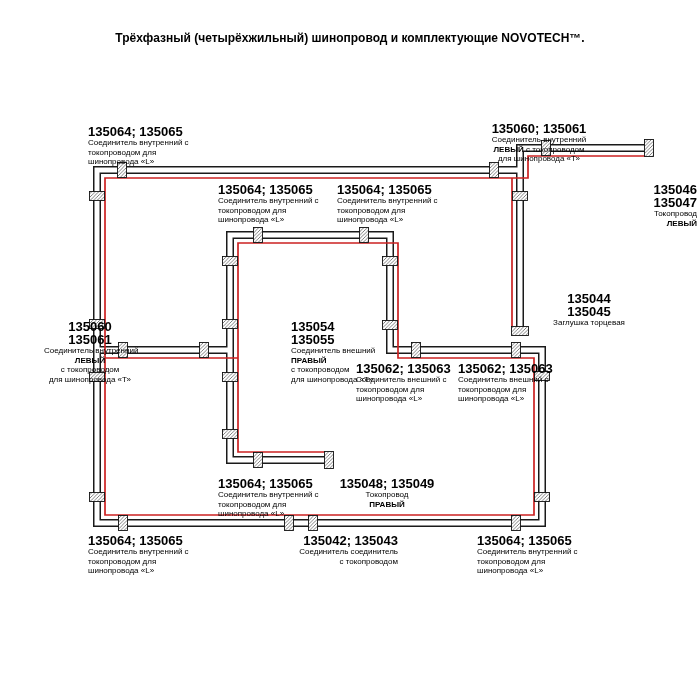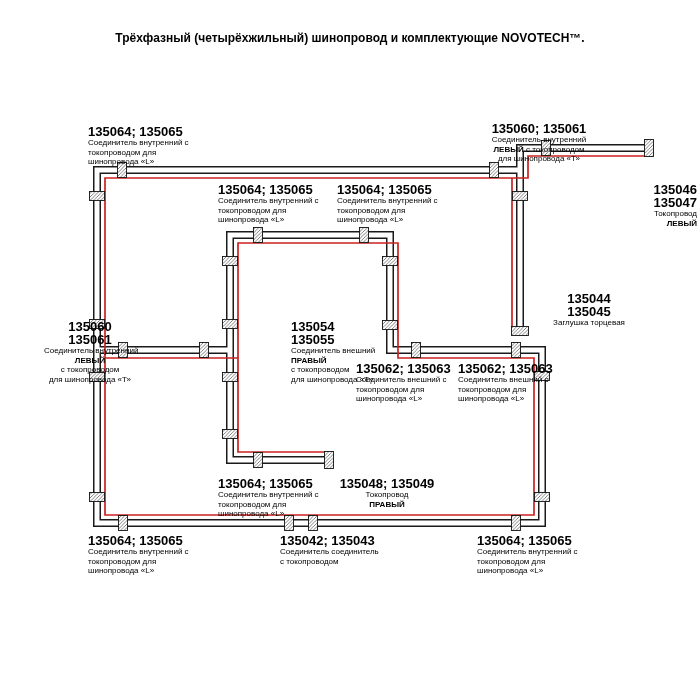--- a/index.html
+++ b/index.html
@@ -155,21 +155,21 @@
         <div class="num">135048; 135049</div>
         <div class="txt"><span>Токопровод</span></div>
         <div class="txt"><span style="font-weight: bold;">ПРАВЫЙ</span></div>
       </div>
       <div class="plabel" style="left: 88px; top: 534px; width: 110px; text-align: left;">
         <div class="num">135064; 135065</div>
         <div class="txt"><span>Соединитель внутренний с</span></div>
         <div class="txt"><span>токопроводом для</span></div>
         <div class="txt"><span>шинопровода «L»</span></div>
       </div>
-      <div class="plabel" style="left: 280px; top: 534px; width: 110px; text-align: left;">
+      <div class="plabel" style="left: 288px; top: 534px; width: 110px; text-align: right;">
         <div class="num">135042; 135043</div>
         <div class="txt"><span>Соединитель соединитель</span></div>
         <div class="txt"><span>с токопроводом</span></div>
       </div>
       <div class="plabel" style="left: 477px; top: 534px; width: 110px; text-align: left;">
         <div class="num">135064; 135065</div>
         <div class="txt"><span>Соединитель внутренний с</span></div>
         <div class="txt"><span>токопроводом для</span></div>
         <div class="txt"><span>шинопровода «L»</span></div>
       </div>

